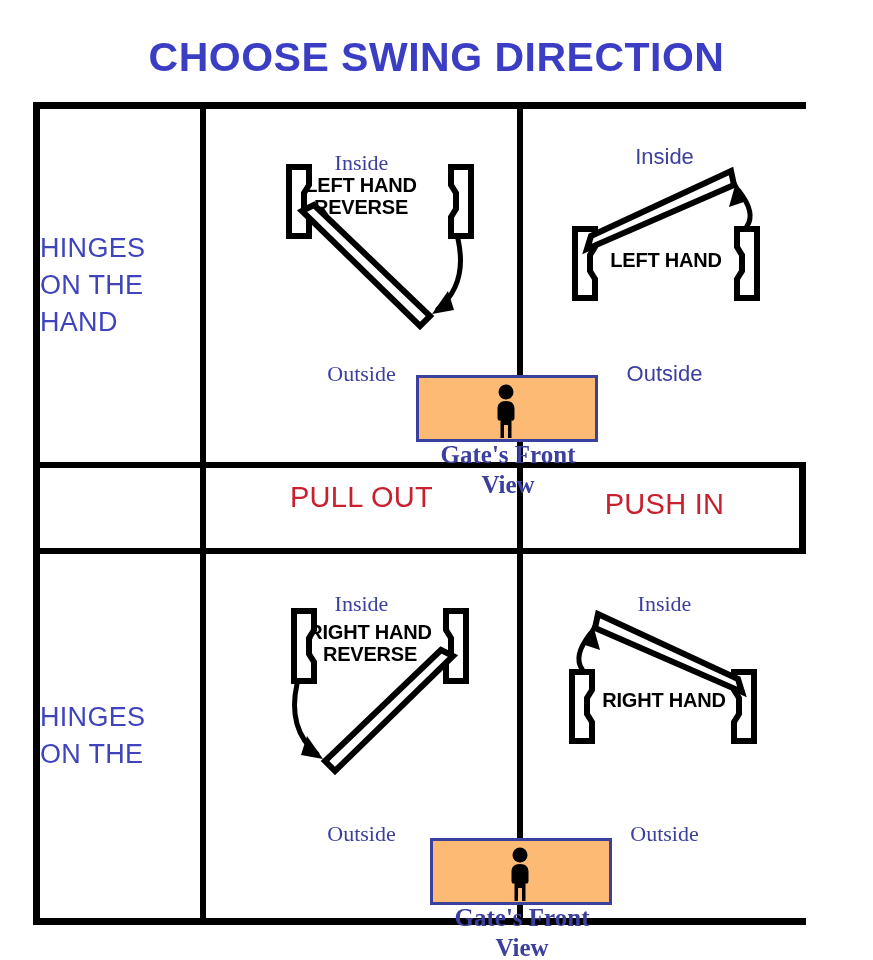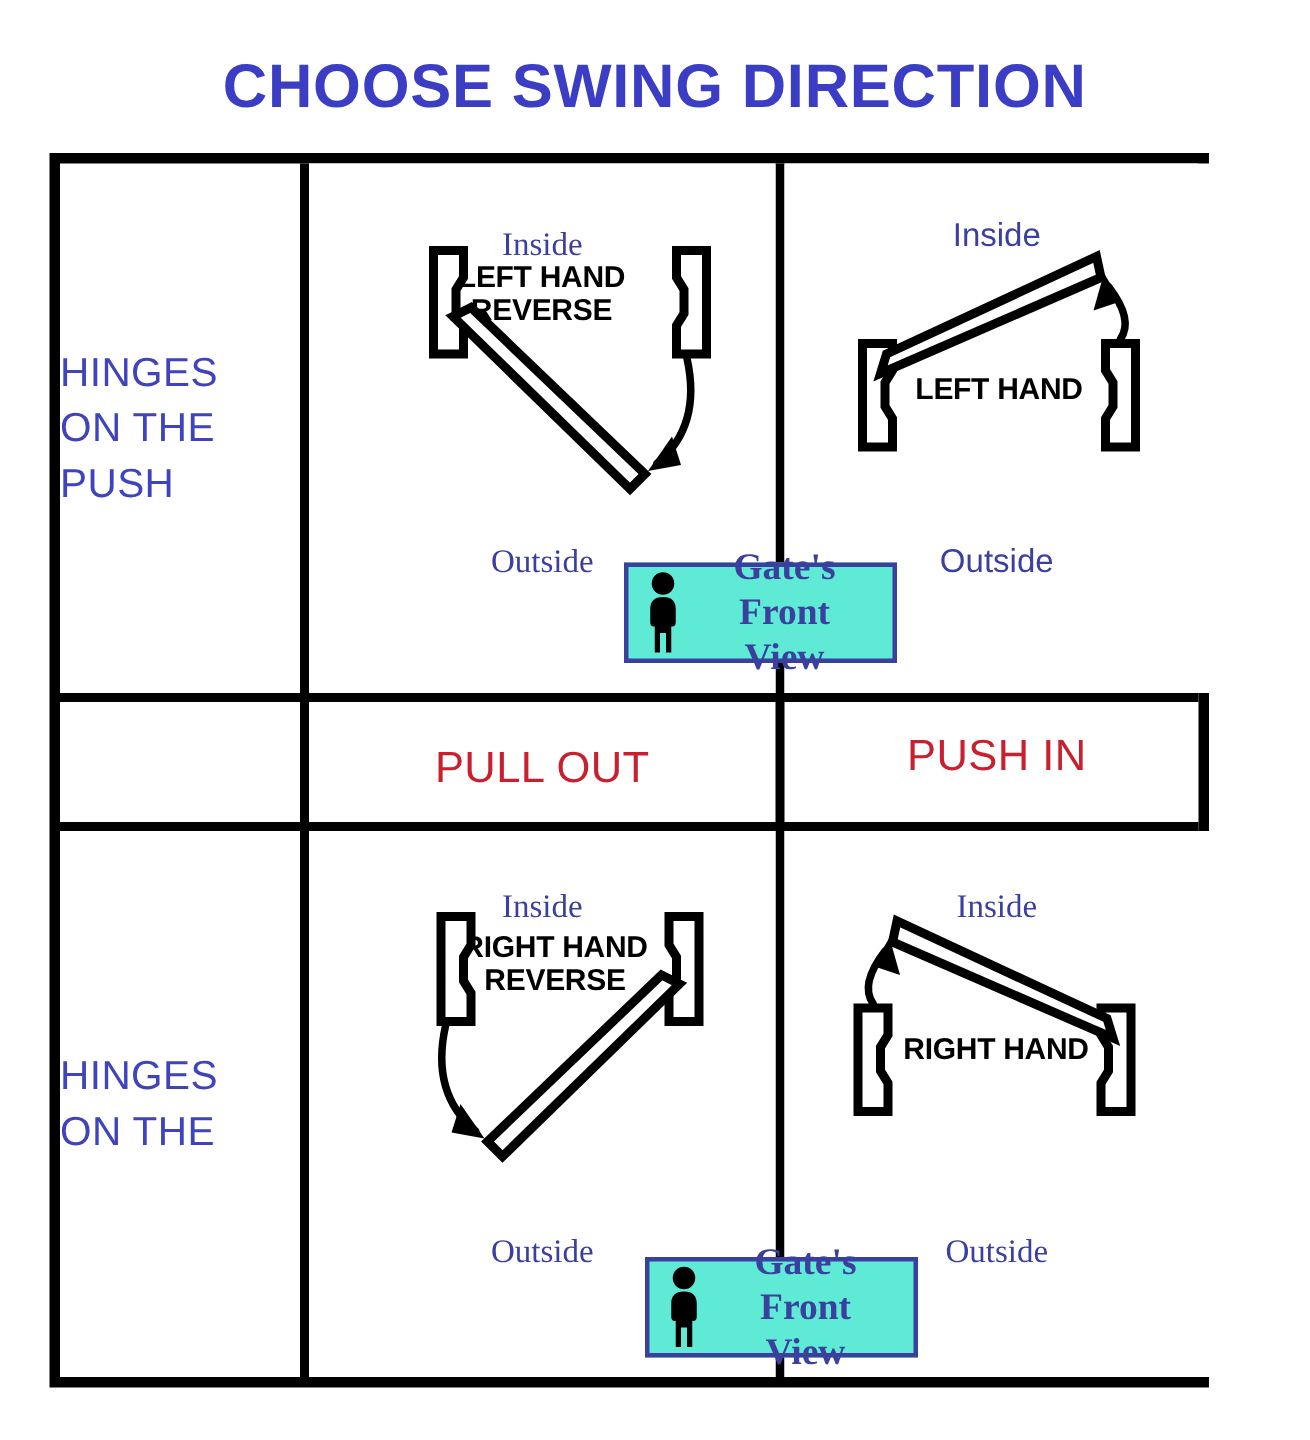--- a/index.html
+++ b/index.html
@@ -108,25 +108,26 @@
     line-height: 1.12;
     letter-spacing: -0.2px;
     white-space: pre-line;
   }
 
   
   .front-view-badge {
     position: absolute;
     box-sizing: border-box;
     border: 3px solid #3b3f9e;
-    background: #5eead4;
+    background: #fdba74;
     display: flex;
     align-items: center;
     padding: 6px 10px 6px 8px;
     z-index: 5;
+    flex-direction: column;
   }
   .front-view-badge .badge-text {
     flex: 1;
     text-align: center;
     font-family: "Liberation Serif", serif;
     font-weight: bold;
     font-size: 25px;
     line-height: 1.2;
     color: #3b3f9e;
     white-space: pre-line;
@@ -143,21 +144,21 @@
 
   <div class="grid-line v-div" style="left:160px;"></div>
   <div class="grid-line v-div" style="left:477px;"></div>
   <div class="grid-line h-div" style="top:353px;"></div>
   <div class="grid-line h-div" style="top:439px;"></div>
 
   <div class="cell row-label" style="left:0;top:0;width:160px;height:353px;">
     <div>
       <span>HINGES</span>
       <span>ON THE</span>
-      <span>PUSH</span>
+      <span>HAND</span>
     </div>
   </div>
 
   <div class="cell diagram-cell" style="left:166px;top:0;width:311px;height:353px;">
     <div class="side-label serif-label" style="top:17px;">Inside</div>
     <div class="gate-name" style="left:70px;top:65px;width:170px;">LEFT HAND
 REVERSE</div>
     <svg width="311" height="353" viewBox="0 0 311 353" style="position:absolute;left:0;top:0;">
 
       <path d="M83 58 L103 58 L103 76 L98 84 L98 100 L103 108 L103 127 L83 127 Z" fill="#ffffff" stroke="#000000" stroke-width="6" stroke-linejoin="miter"></path>
@@ -186,21 +187,21 @@
 
       <path d="M224 117 Q233 104 216 82" fill="none" stroke="#000000" stroke-width="5" stroke-linecap="round"></path>
 
       <path d="M206 98 L213 73 L224 92 Z" fill="#000000"></path>
     </svg>
     <div class="side-label sans-label" style="top:228px;">Outside</div>
   </div>
 
   <div class="cell" style="left:0;top:359px;width:160px;height:80px;"></div>
 
-  <div class="cell action-label" style="left:166px;top:363px;width:311px;height:80px;">PULL OUT</div>
+  <div class="cell action-label" style="left:166px;top:348px;width:311px;height:80px;">PULL OUT</div>
 
   <div class="cell action-label" style="left:483px;top:359px;width:283px;height:72px;">PUSH IN</div>
 
   <div class="cell row-label" style="left:0;top:445px;width:160px;height:364px;">
     <div>
       <span>HINGES</span>
       <span>ON THE</span>
     </div>
   </div>
 

